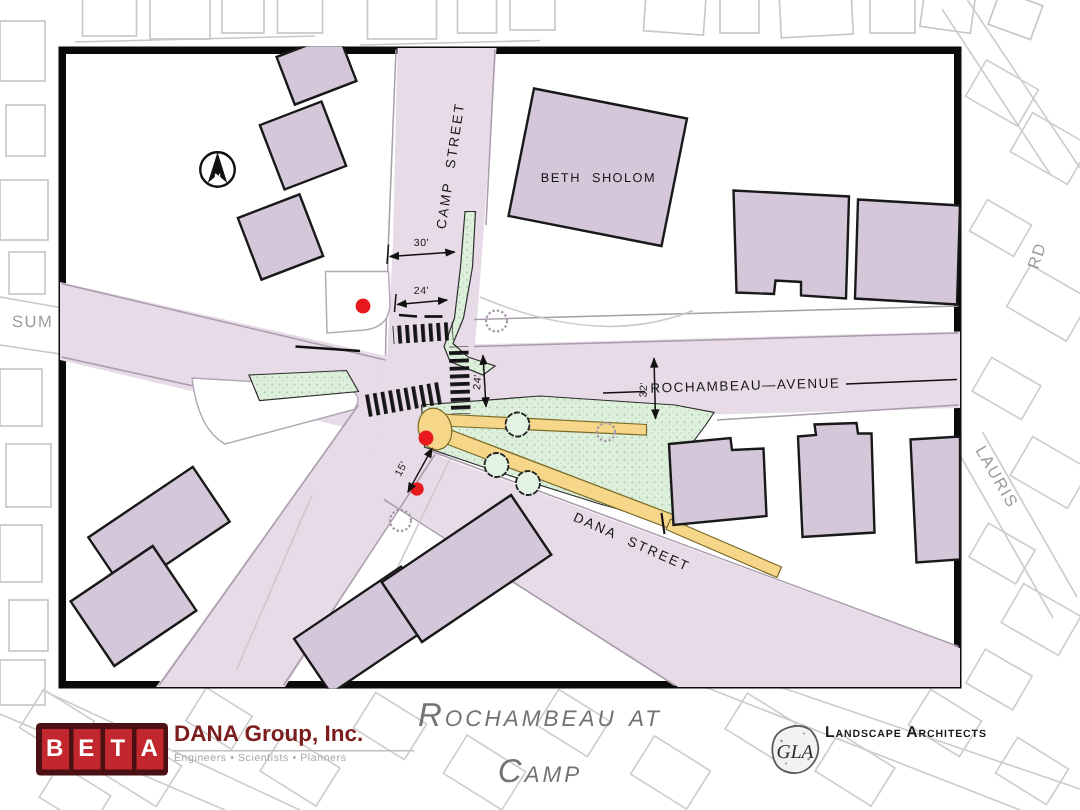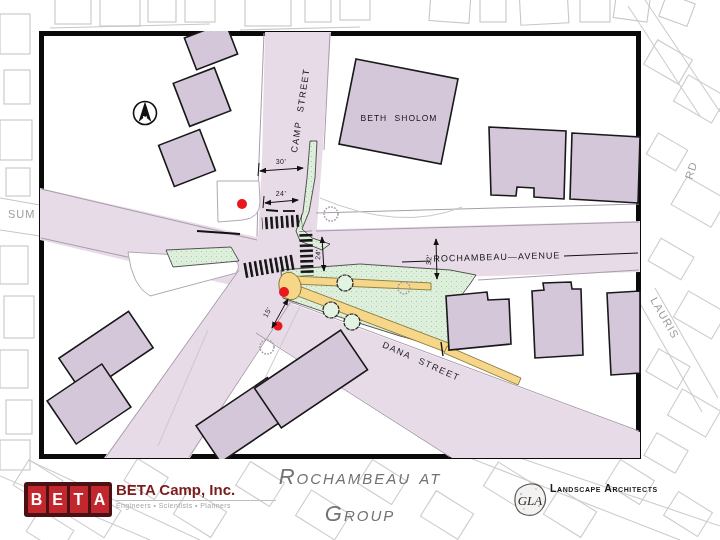--- a/index.html
+++ b/index.html
@@ -290,28 +290,28 @@
   </g>
 </svg>
 
 <div class="footer-item" id="beta-logo">
   <div class="beta-box">B</div>
   <div class="beta-box">E</div>
   <div class="beta-box">T</div>
   <div class="beta-box">A</div>
 </div>
 <div class="footer-item" id="beta-text">
-  <div id="beta-name">BETA Camp, Inc.</div>
+  <div id="beta-name">DANA Group, Inc.</div>
   <div id="beta-rule"></div>
   <div id="beta-tagline">Engineers • Scientists • Planners</div>
 </div>
 
 <div class="footer-item" id="plan-title">
   <div>Rochambeau at</div>
-  <div>Group</div>
+  <div>Camp</div>
 </div>
 
 <div class="footer-item" id="gla">
   <svg width="36" height="36" viewBox="0 0 36 36">
     <path d="M18,2 Q28,1 32,10 Q36,19 30,27 Q24,35 14,33 Q4,31 3,20 Q2,8 11,4 Q14,2.5 18,2 Z" fill="#f4f2f0" stroke="#5a5a5a" stroke-width="1.2"></path>
     <circle cx="9" cy="12" r="0.8" fill="#8a8a8a"></circle>
       <circle cx="27" cy="24" r="0.8" fill="#8a8a8a"></circle>
     <circle cx="24" cy="7" r="0.7" fill="#9a9a9a"></circle>
       <circle cx="12" cy="27" r="0.7" fill="#9a9a9a"></circle>
     <text x="18" y="23" text-anchor="middle" style="font-family:'Liberation Serif',serif;font-style:italic;font-size:13px;fill:#2a2a2a;">GLA</text>

